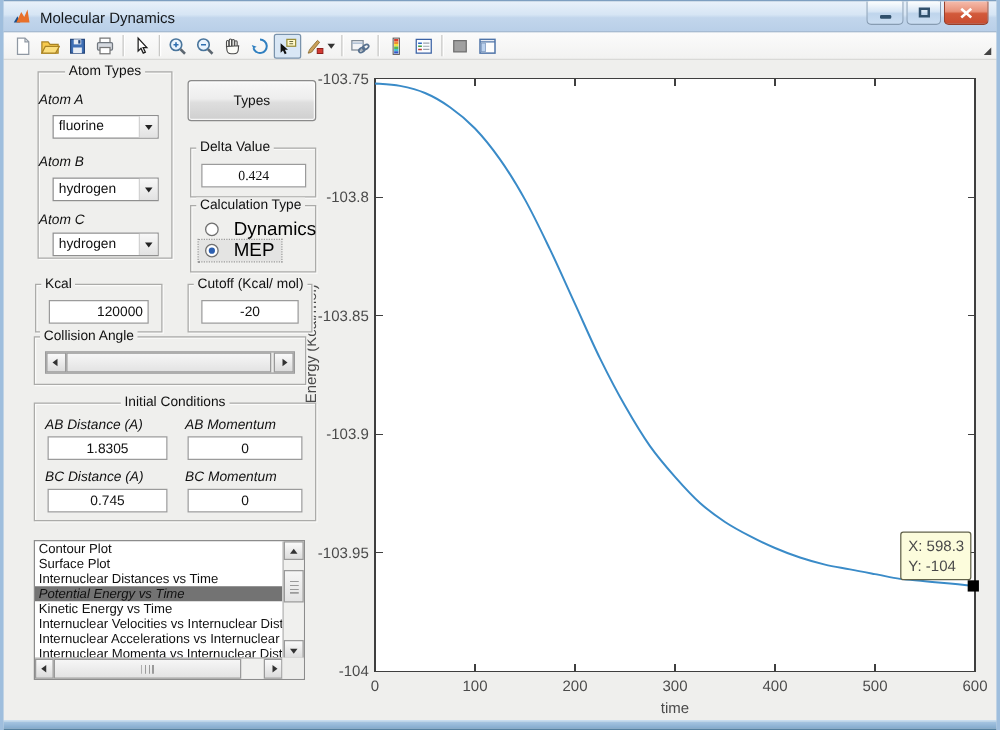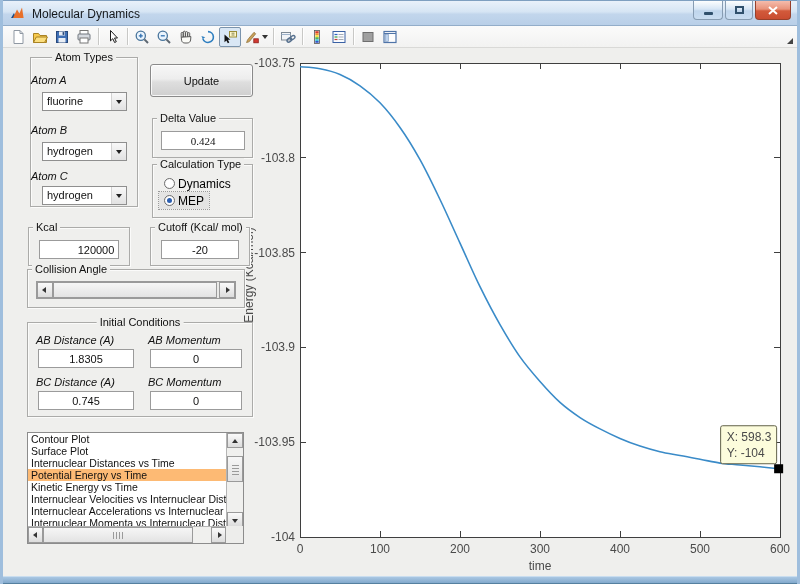--- a/index.html
+++ b/index.html
@@ -52,22 +52,22 @@
   .combo .ct { position:absolute; left:4px; top:2px; color:#111; }
   .combo .ca { position:absolute; right:0; top:0; width:15px; height:100%;
     background:linear-gradient(#F8F8F8,#E2E2E2); border-left:1px solid #D2D2D2; }
   .combo .ca::after { content:""; position:absolute; left:4px; top:7px; width:0; height:0;
     border-left:3.5px solid transparent; border-right:3.5px solid transparent;
     border-top:4px solid #222; }
   .btn { position:absolute; border:1px solid #8A8A8A; border-radius:3px; font-size:11px;
     color:#111; display:flex; align-items:center; justify-content:center;
     background:linear-gradient(#F7F7F7,#EDEDED 45%,#DEDEDE 55%,#CFCFCF);
     box-shadow:inset 0 0 0 1px #FFFFFFcc; }
-  .opt-row { display:flex; align-items:center; gap:3px; height:17px; padding:0 5px;
-    font-size:12px; width:max-content; }
+  .opt-row { display:flex; align-items:center; gap:12px; height:17px; padding:0 5px;
+    font-size:15px; width:max-content; }
   .opt-row.sel { background:#E4E4E3; outline:1px dotted #9a9a9a; }
   .radio { width:11px; height:11px; border-radius:50%; border:1px solid #6F6F6F;
     background:radial-gradient(#FFF 55%,#E2E2E2); flex:none; }
   .radio.on { position:relative; }
   .radio.on::after { content:""; position:absolute; left:2px; top:2px; width:5px; height:5px;
     border-radius:50%; background:#2C5FB0; }
   
   .slider { background:#EAEAE8; border:1px solid #9A9A9A; }
   .sl-btn, .sb-btn { position:absolute; background:linear-gradient(#FAFAFA,#DCDCDC);
     border:1px solid #9A9A9A; }
@@ -84,21 +84,21 @@
     border-top:4.5px solid #333; left:4px; top:6px; }
   .griph { width:11px; height:7px;
     background:repeating-linear-gradient(90deg,#9a9a9a 0 1px,transparent 1px 3px); }
   .gripv { width:7px; height:11px;
     background:repeating-linear-gradient(0deg,#9a9a9a 0 1px,transparent 1px 3px); }
   
   .listbox { background:#FFF; border:1px solid #8C8C8C; }
   .lb-view { position:absolute; left:0; top:0; width:198px; height:94px; overflow:hidden; }
   .lb-item { height:12px; line-height:12px; font-size:10.5px; padding-left:3px;
     white-space:nowrap; color:#111; }
-  .lb-item.sel { background:#fdba74; }
+  .lb-item.sel { background:#737373;font-style:italic; }
   .lb-vs { position:absolute; right:0; top:0; width:17px; height:94px; background:#F0F0EE;
     border-left:1px solid #B5B5B5; }
   .lb-hs { position:absolute; left:0; bottom:0; height:17px; width:198px; background:#F0F0EE;
     border-top:1px solid #B5B5B5; }
   .lb-corner { position:absolute; right:0; bottom:0; width:17px; height:17px; background:#EDEDEB; }
   
   .bframe { height:8px; background:linear-gradient(#A9C7E3,#82A9CC);
     border-top:1px solid #C9DDEF; border-bottom:1px solid #55809F; }
 </style>
 </head>
@@ -319,21 +319,21 @@
         <span class="ct">hydrogen</span>
         <span class="ca"></span>
       </div>
       <span class="lbl" style="left:0; top:112px; width:100%;">Atom C</span>
       <div class="combo" style="position:absolute; left:11px; top:128px; width:85px; height:19px;">
         <span class="ct">hydrogen</span>
         <span class="ca"></span>
       </div>
     </div>
 
-    <div class="ctl btn" style="left:147px; top:16px; width:103px; height:33px;">Update</div>
+    <div class="ctl btn" style="left:147px; top:16px; width:103px; height:33px;">Types</div>
 
     <div class="ctl gbox" style="left:149px; top:70px; width:101px; height:40px;">
       <span class="gtitle tl">Delta Value</span>
       <input class="field" style="left: 8px; top: 12px; width: 84px; height: 19px; font-family: Liberation Serif, serif;" value="0.424">
     </div>
 
     <div class="ctl gbox" style="left:149px; top:116px; width:101px; height:54px;">
       <span class="gtitle tl">Calculation Type</span>
       <div style="position:absolute; left:6px; top:10px;">
           <div class="opt-row">

